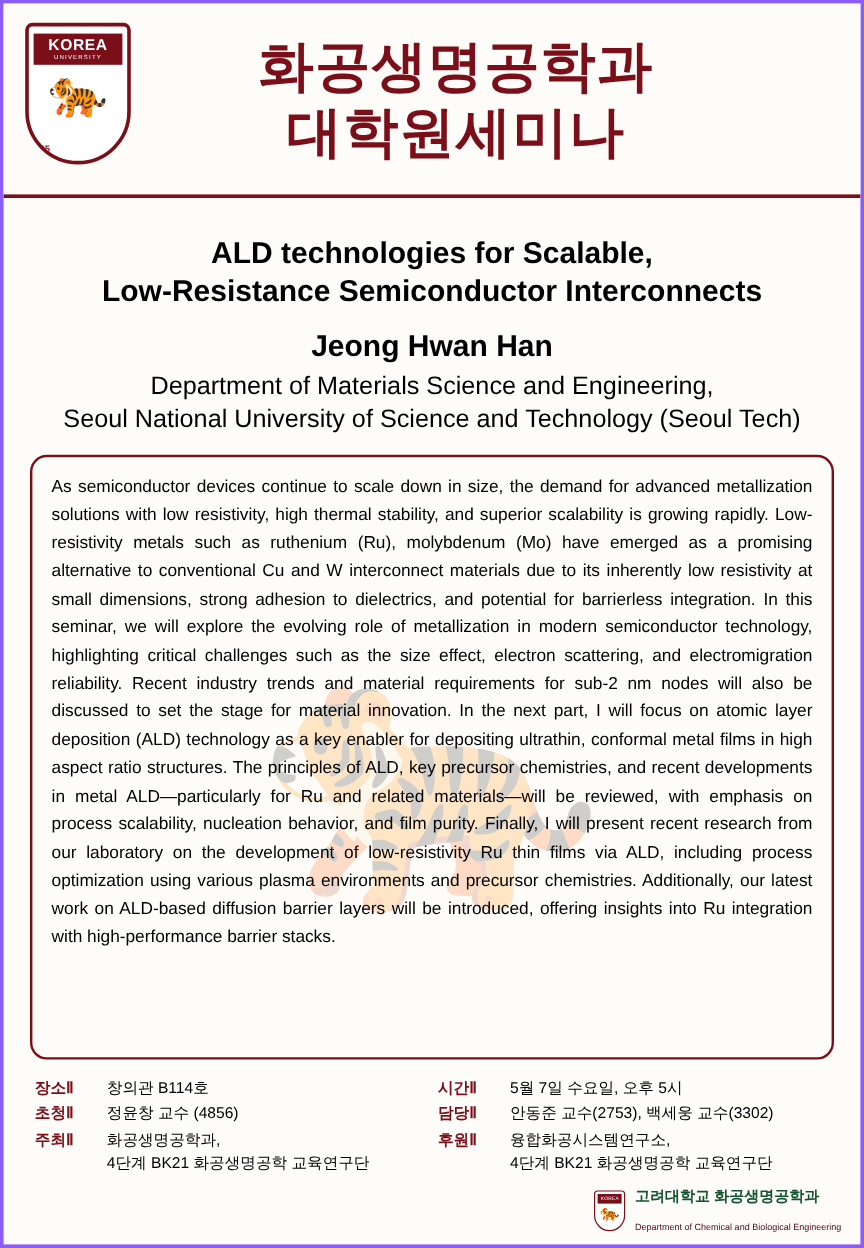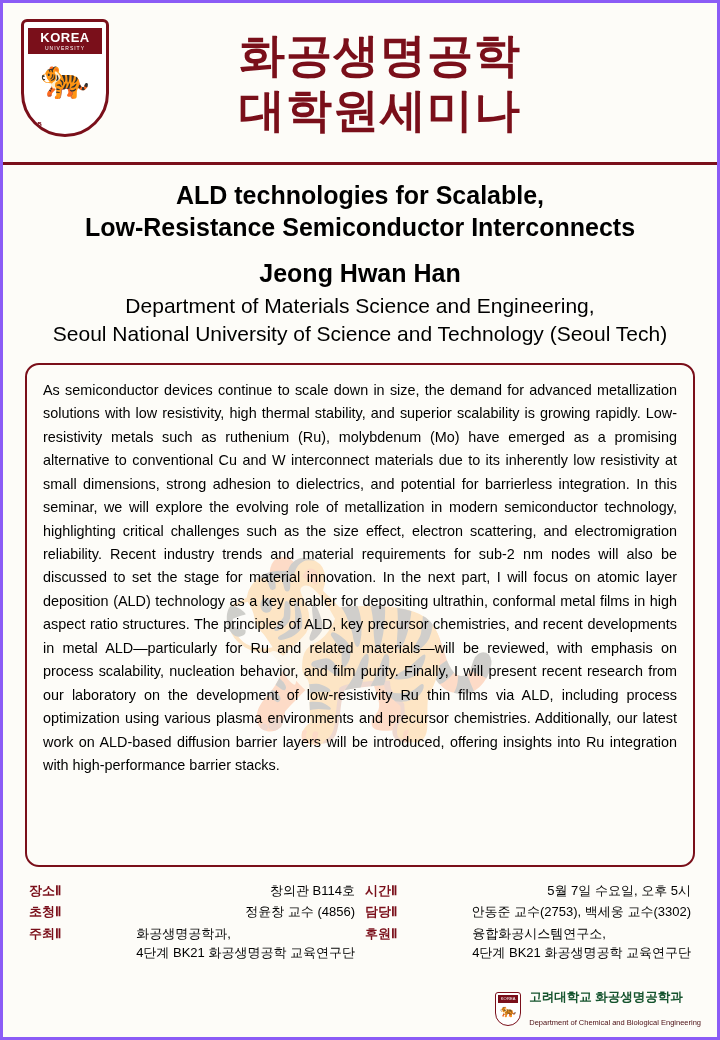--- a/index.html
+++ b/index.html
@@ -79,21 +79,21 @@
     text-align: center;
     color: #7a0f1a;
     font-weight: bold;
     font-size: 46px;
     line-height: 1.18;
     letter-spacing: 1px;
     margin-left: 40px;
   }
   
   .titleblock {
-    padding: 14px 12px 4px 12px;
+    padding: 30px 12px 4px 12px;
     text-align: center;
   }
   .seminar-title {
     font-size: 25px;
     font-weight: bold;
     line-height: 1.28;
     color: #000;
   }
   .speaker {
     margin-top: 16px;
@@ -136,21 +136,21 @@
     color: #000;
   }
   
   .info {
     display: grid;
     grid-template-columns: 1fr 1fr;
     gap: 2px 10px;
     margin: 14px 26px 0 26px;
     font-size: 13px;
   }
-  .info-cell { display: flex; align-items: flex-start; line-height: 1.5; justify-content: space-between; }
+  .info-cell { display: flex; align-items: flex-start; line-height: 1.5; }
   .info-label {
     color: #7a0f1a;
     font-weight: bold;
     white-space: nowrap;
     margin-right: 6px;
     min-width: 54px;
   }
   .info-value { white-space: pre-line; }
   
   .footer {
@@ -193,21 +193,21 @@
       <div class="crest-shield">
         <div class="crest-band">
           <span class="k1">KOREA</span>
           <span class="k2">UNIVERSITY</span>
         </div>
         <div class="crest-tiger">🐅</div>
         <div class="crest-year">1905</div>
       </div>
     </div>
     <div class="header-title">
-      <div>화공생명공학</div>
+      <div>화공생명공학과</div>
       <div>대학원세미나</div>
     </div>
   </div>
 
   <div class="titleblock">
     <div class="seminar-title">
       <div>ALD technologies for Scalable,</div>
       <div>Low-Resistance Semiconductor Interconnects</div>
     </div>
     <div class="speaker">Jeong Hwan Han</div>

